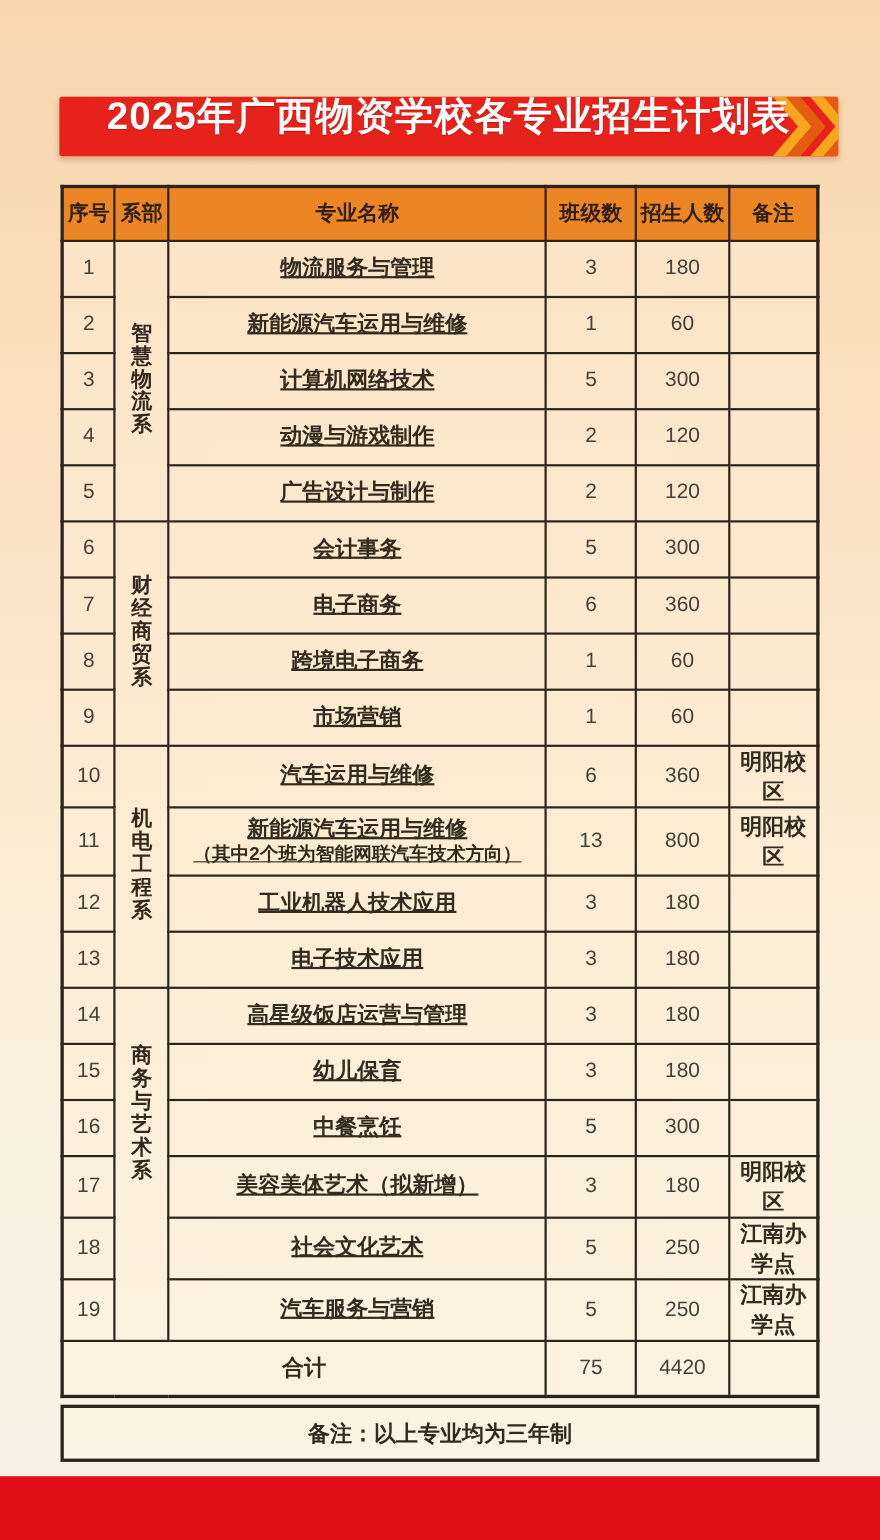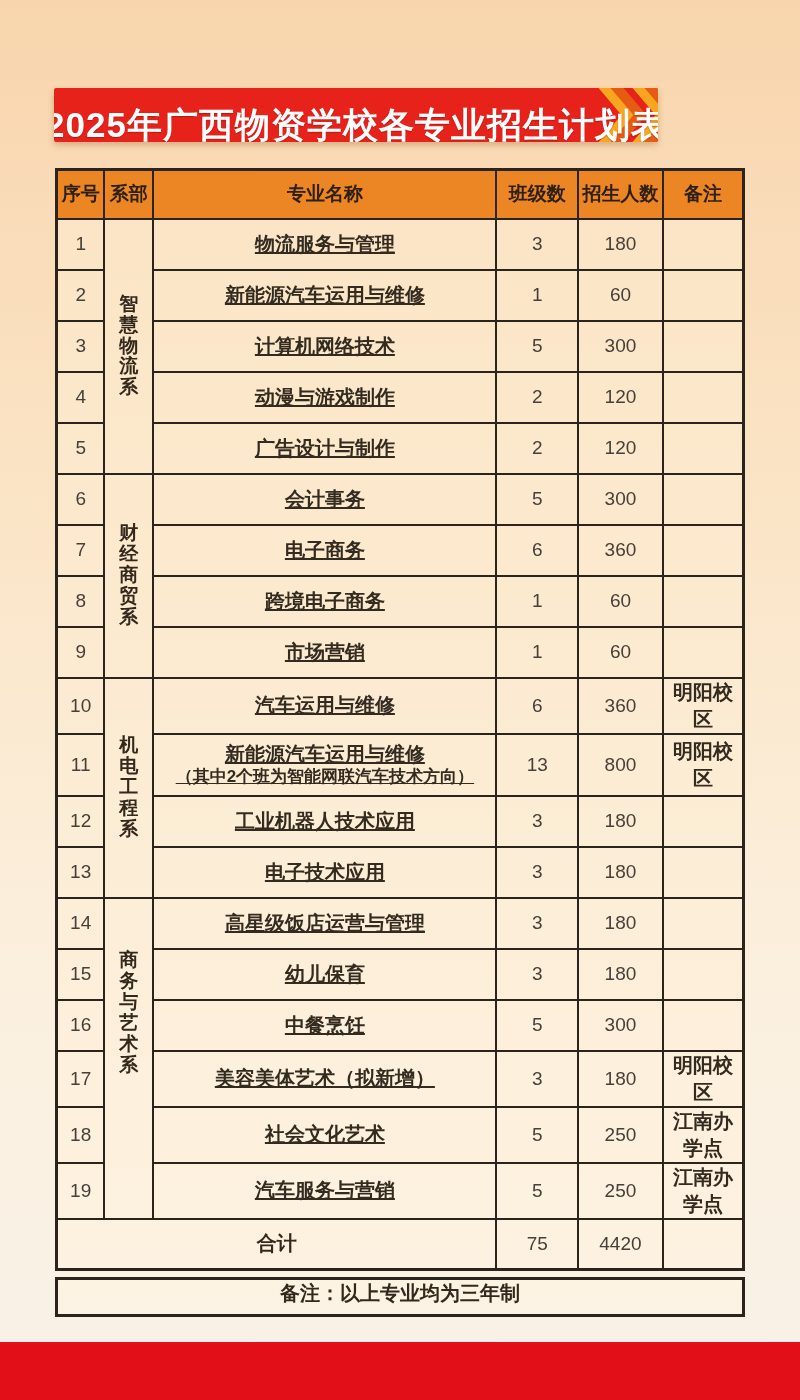--- a/index.html
+++ b/index.html
@@ -16,25 +16,25 @@
   body{
     position:relative;
     overflow:hidden;
     font-family:"Liberation Sans","DejaVu Sans",sans-serif;
     background:linear-gradient(180deg,
       #F8D5AC 0%, #F9D9B4 10%, #FAE2C2 30%,
       #FBEBD4 55%, #FBF1E1 75%, #F8F1E6 100%);
   }
   
   .banner{
-    position:absolute; left:54px; top:88px; width:604px; height:54px;
+    position:absolute; left:54px; top:88px; width:708px; height:54px;
     background:var(--banner-red);
     border-radius:2px;
     box-shadow:0 3px 6px rgba(160,90,30,.35);
-    display:flex; align-items:flex-end; justify-content:center;
+    display:flex; align-items:flex-start; justify-content:center;
     overflow:hidden;
   }
   .banner h1{
     position:relative; z-index:2;
     color:#ffffff; font-size:35px; font-weight:bold;
     letter-spacing:1px; white-space:nowrap; line-height:1;
     text-shadow:0 1px 1px rgba(120,0,0,.35);
   }
   .banner .chevrons{
     position:absolute; right:0; top:0; height:54px; width:60px; z-index:1;
@@ -68,24 +68,24 @@
   td.dept{padding:9px;}
   td.dept .vtext{
     display:inline-block; width:1.3em; line-height:1.1;
     word-break:break-all; font-size:19px; font-weight:bold; color:#33281C;
   }
   td.dept .vtext.up{transform:translateY(-45px);}
   tr.total-row{height:51px;}
   tr.total-row .total-label{font-size:20px; font-weight:bold; color:#33281C;}
   
   .note-box{
-    margin-top:6px; height:40px;
+    margin-top:6px; height:52px;
     border:3px solid var(--border);
     background:linear-gradient(180deg,#FDF3E2,#FBF2E4);
-    display:flex; justify-content:center;
+    display:flex; align-items:center; justify-content:center;
     font-size:20px; font-weight:bold; color:#33281C;
   }
   
   .footer-bar{
     position:absolute; left:0; bottom:0; width:800px; height:58px;
     background:var(--footer-red);
   }
 </style>
 </head>
 <body>

